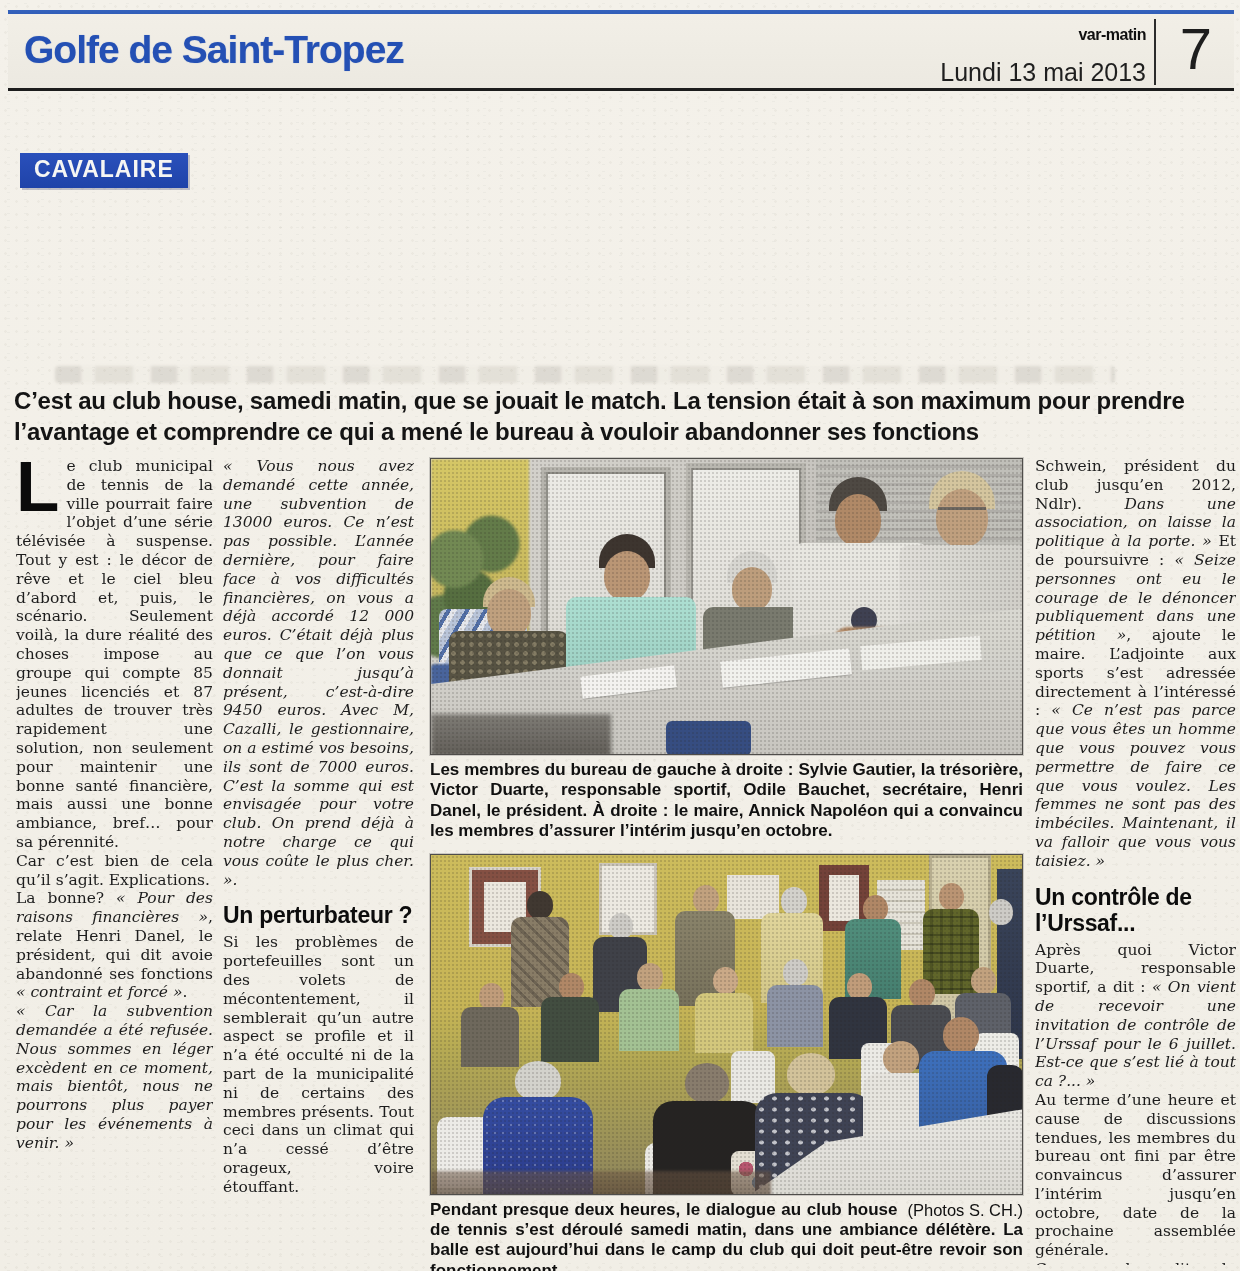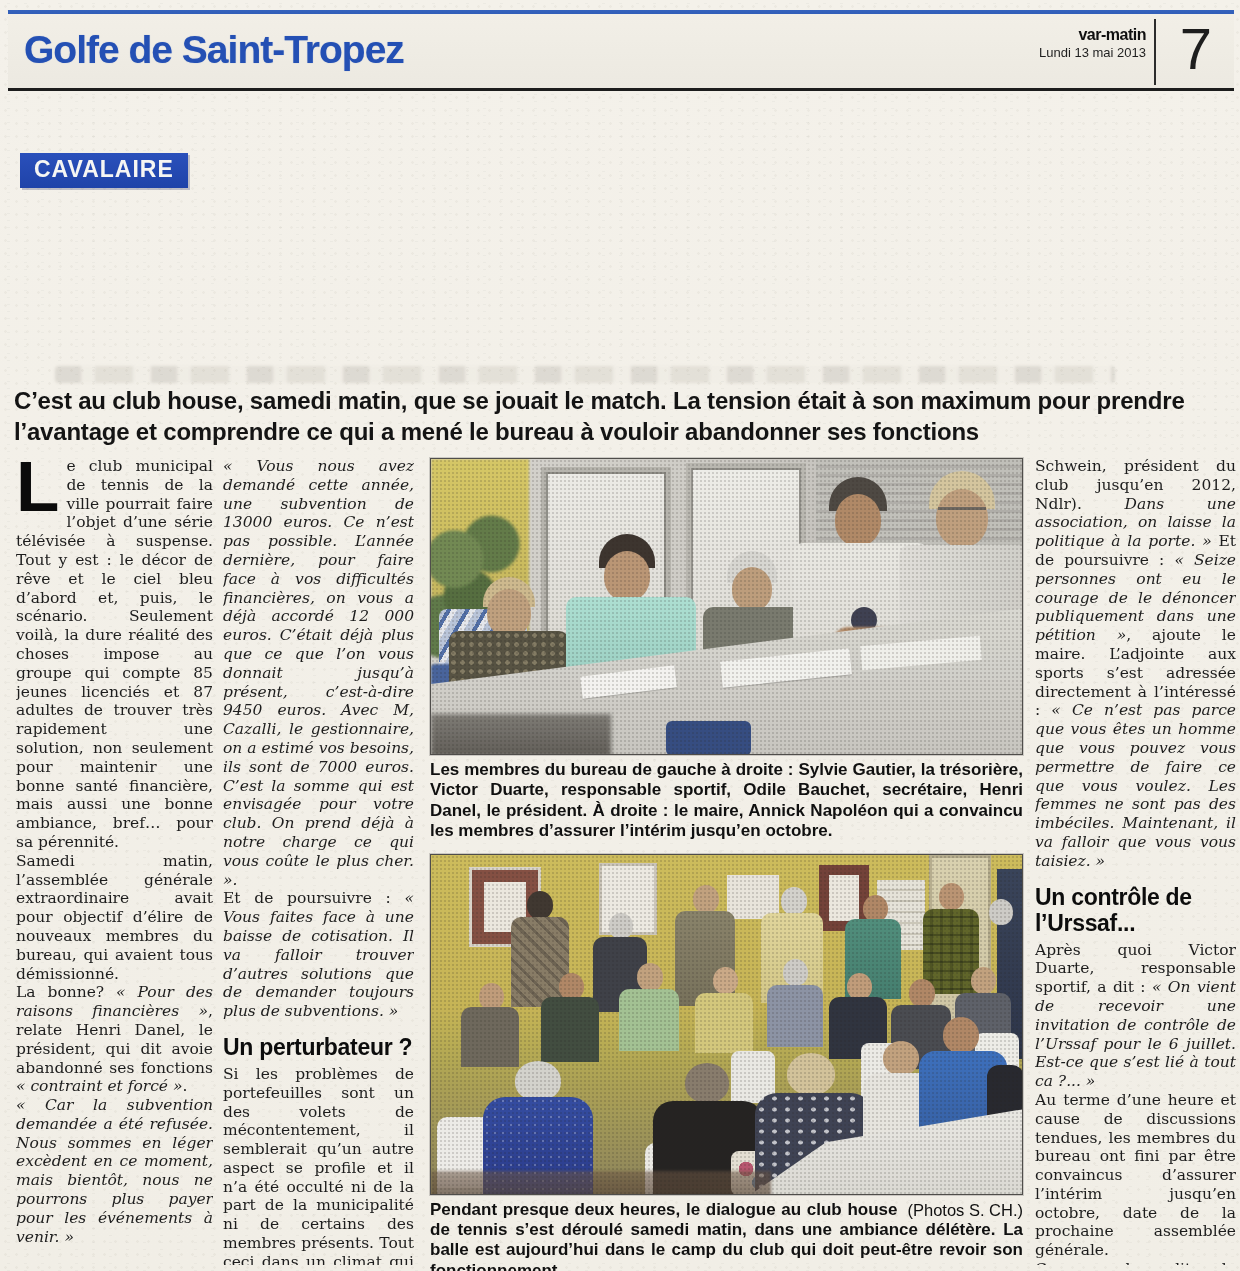--- a/index.html
+++ b/index.html
@@ -23,21 +23,21 @@
   .mast{ position:absolute; left:8px; top:14px; width:1226px; height:77px;
     background:linear-gradient(#f2efe7,#ece9e1);
     border-bottom:3px solid #1c1c1c; }
   .section-title{ position:absolute; left:16px; top:14px;
     font-family:"Liberation Sans",sans-serif; font-weight:800;
     font-size:39px; letter-spacing:-1px; color:#2450b4;
     text-shadow:0 0 1px rgba(36,80,180,.4); }
   .mast-meta{ position:absolute; right:88px; top:12px; text-align:right;
     font-family:"Liberation Sans",sans-serif; }
   .mast-title{ font-weight:800; font-size:16px; color:#101010; letter-spacing:-.5px;}
-  .mast-date{ font-size:13px; color:#1f1f1f; margin-top:1px;}
+  .mast-date{ font-size:25px; color:#1f1f1f; margin-top:14px;}
   .mast-divider{ position:absolute; right:78px; top:5px; width:2px; height:66px; background:#2c2c2c;}
   .page-number{ position:absolute; right:22px; top:0px;
     font-family:"Liberation Sans",sans-serif; font-weight:400;
     font-size:58px; color:#1e1e1e; line-height:70px;}
   
   .kicker{ position:absolute; left:20px; top:153px;
     background:linear-gradient(#2a50bb,#1f43a9); color:#f6f6f3;
     font-family:"Liberation Sans",sans-serif; font-weight:800;
     font-size:23px; letter-spacing:1px; padding:3px 14px 5px;
     box-shadow:2px 2px 0 rgba(30,40,90,.25);}
@@ -105,29 +105,28 @@
   </div>
 
   <div class="kicker">CAVALAIRE</div>
   <div class="headline">
   </div>
   <div class="ghost"></div>
   <div class="standfirst">C’est au club house, samedi matin, que se jouait le match. La tension était à son maximum pour prendre l’avantage et comprendre ce qui a mené le bureau à vouloir abandonner ses fonctions</div>
 
   <div class="col" id="col1" lang="fr">
     <p><span class="dropcap">L</span><span>e club municipal de tennis de la ville pourrait faire l’objet d’une série télévisée à suspense. Tout y est : le décor de rêve et le ciel bleu d’abord et, puis, le scénario. Seulement voilà, la dure réalité des choses impose au groupe qui compte 85 jeunes licenciés et 87 adultes de trouver très rapidement une solution, non seulement pour maintenir une bonne santé financière, mais aussi une bonne ambiance, bref… pour sa pérennité.</span></p>
-    <p>Samedi matin, l’assemblée générale extraordinaire avait pour objectif d’élire de nouveaux membres du bureau, qui avaient tous démissionné.</p>
+    <p>Car c’est bien de cela qu’il s’agit. Explications.</p>
     <p><span>La bonne? </span><span class="i">« Pour des raisons financières »</span><span>, relate Henri Danel, le président, qui dit avoie abandonné ses fonctions </span><span class="i">« contraint et forcé »</span><span>.</span></p>
     <p class="i">« Car la subvention demandée a été refusée. Nous sommes en léger excèdent en ce moment, mais bientôt, nous ne pourrons plus payer pour les événements à venir. »</p>
 
   </div>
 
   <div class="col" id="col2" lang="fr">
     <p class="i">« Vous nous avez demandé cette année, une subvention de 13000 euros. Ce n’est pas possible. L’année dernière, pour faire face à vos difficultés financières, on vous a déjà accordé 12 000 euros. C’était déjà plus que ce que l’on vous donnait jusqu’à présent, c’est-à-dire 9450 euros. Avec M, Cazalli, le gestionnaire, on a estimé vos besoins, ils sont de 7000 euros. C’est la somme qui est envisagée pour votre club. On prend déjà à notre charge ce qui vous coûte le plus cher. ».</p>
-    <p><span>Et de poursuivre : </span><span class="i">« Vous faites face à une baisse de cotisation. Il va falloir trouver d’autres solutions que de demander toujours plus de subventions. »</span></p>
     <h3>Un perturbateur ?</h3>
     <p>Si les problèmes de portefeuilles sont un des volets de mécontentement, il semblerait qu’un autre aspect se profile et il n’a été occulté ni de la part de la municipalité ni de certains des membres présents. Tout ceci dans un climat qui n’a cessé d’être orageux, voire étouffant.</p>
 
   </div>
 
   <div class="centercol">
 
     <div class="photo" id="photo1">
 
       <div style="left:0;top:0;width:98px;height:190px;background:linear-gradient(#dcc94e,#d0bd48 60%,#c2b052);filter:blur(1px);"></div>

